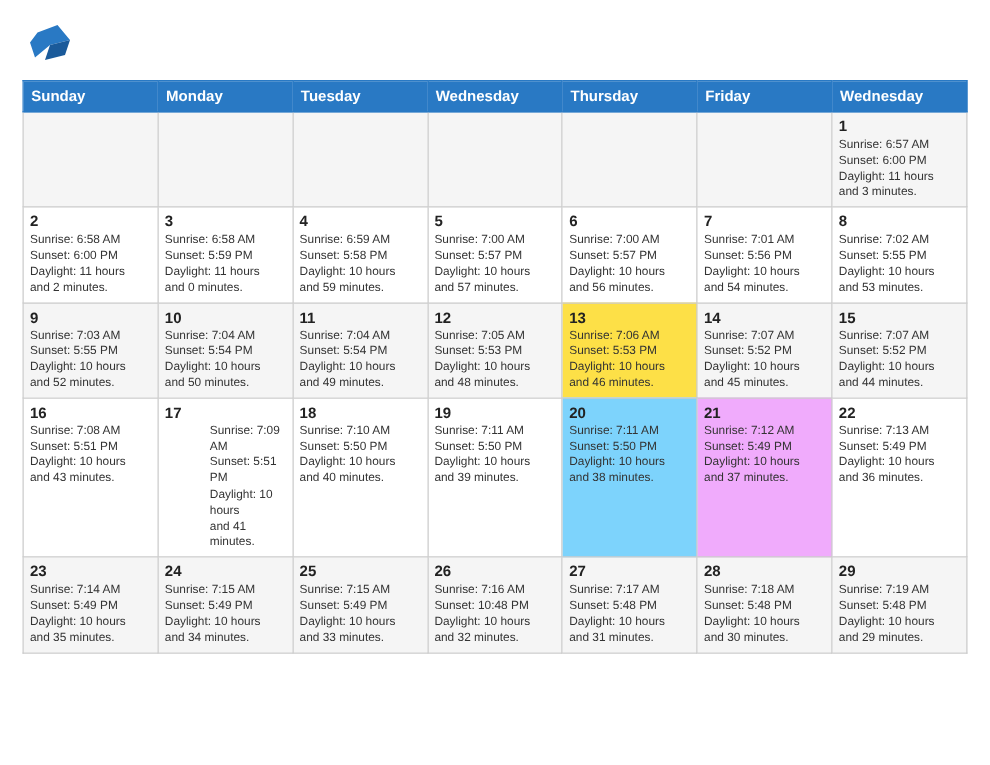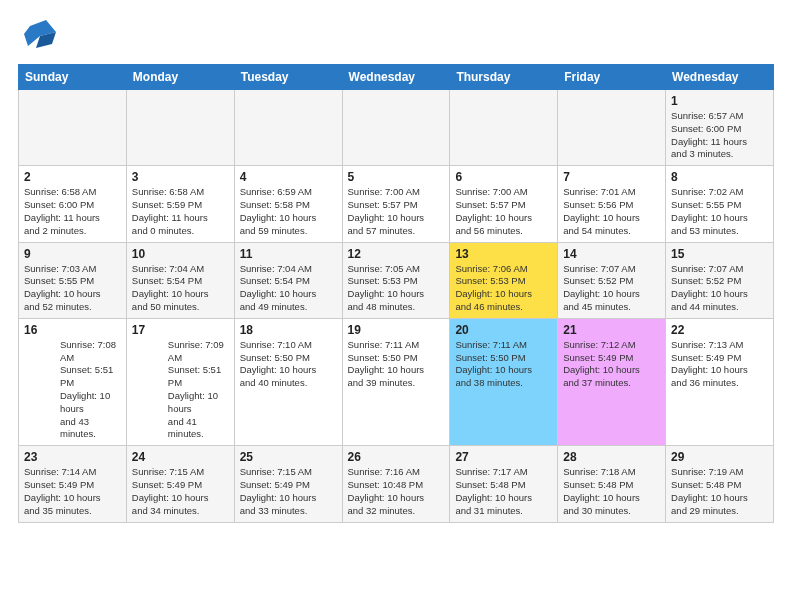--- a/index.html
+++ b/index.html
@@ -239,21 +239,21 @@
             <div class="day-number">15</div>
             <div class="day-info" style="white-space: pre-line;">Sunrise: 7:07 AM
 Sunset: 5:52 PM
 Daylight: 10 hours
 and 44 minutes.</div>
           </td>
         </tr>
         <tr>
           <td style="background: rgb(255, 255, 255);">
             <div class="day-number">16</div>
-            <div class="day-info" style="white-space: pre-line; margin-left: 36px;">Sunrise: 7:08 AM
+            <div class="day-info" style="white-space: pre-line;">Sunrise: 7:08 AM
 Sunset: 5:51 PM
 Daylight: 10 hours
 and 43 minutes.</div>
           </td>
           <td style="background: rgb(255, 255, 255);">
             <div class="day-number">17</div>
             <div class="day-info" style="white-space: pre-line; margin-left: 36px;">Sunrise: 7:09 AM
 Sunset: 5:51 PM
 Daylight: 10 hours
 and 41 minutes.</div>

